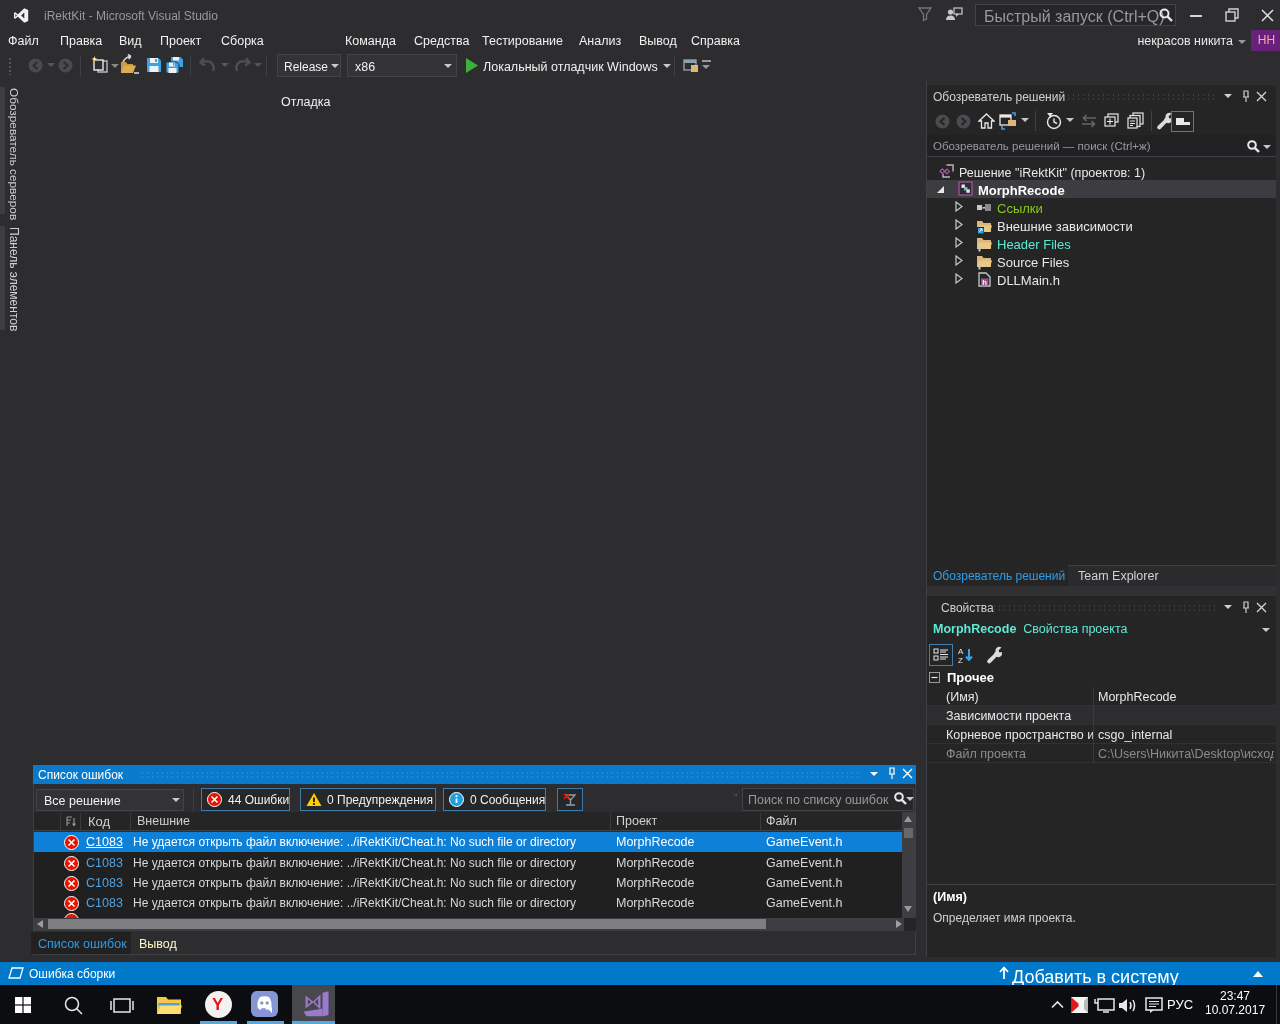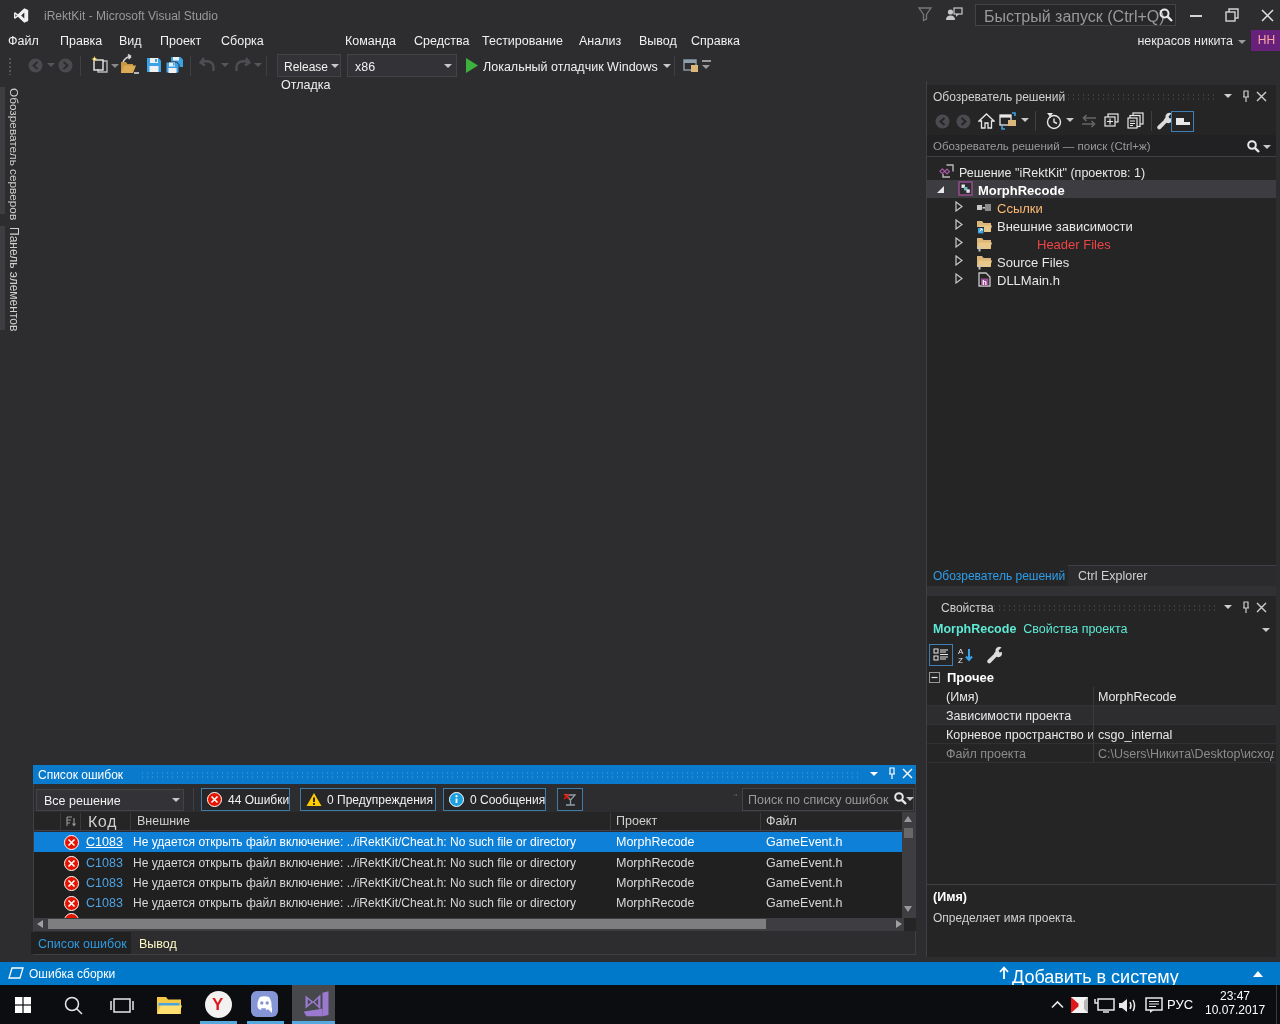--- a/index.html
+++ b/index.html
@@ -48,21 +48,21 @@
 </svg>
 <svg class="abs" style="left:1261px;top:9px;" width="13" height="13" viewBox="0 0 13 13">
   <path d="M1 1 L12 12 M12 1 L1 12" stroke="#e0e0e0" stroke-width="1.5"></path>
 </svg>
 
 <div class="abs m" style="left:8px;top:34px;">Файл</div>
 <div class="abs m" style="left:60px;top:34px;">Правка</div>
 <div class="abs m" style="left:119px;top:34px;">Вид</div>
 <div class="abs m" style="left:160px;top:34px;">Проект</div>
 <div class="abs m" style="left:221px;top:34px;">Сборка</div>
-<div class="abs m" style="left:281px;top:34px;margin-top:44px;">Отладка</div>
+<div class="abs m" style="left:281px;top:51px;margin-top:44px;">Отладка</div>
 <div class="abs m" style="left:345px;top:34px;">Команда</div>
 <div class="abs m" style="left:414px;top:34px;">Средства</div>
 <div class="abs m" style="left:482px;top:34px;">Тестирование</div>
 <div class="abs m" style="left:579px;top:34px;">Анализ</div>
 <div class="abs m" style="left:639px;top:34px;">Вывод</div>
 <div class="abs m" style="left:691px;top:34px;">Справка</div>
 <div class="abs" style="left:1043px;top:34px;width:190px;text-align:right;color:#e8e8e8;font-size:12.5px;">некрасов никита</div>
 <div class="abs caretg" style="left:1238px;top:40px;"></div>
 <div class="abs" style="left:1251px;top:30px;width:31px;height:21px;background:#68217a;color:#fca5a5;font-size:12px;text-align:center;line-height:21px;">НН</div>
 
@@ -237,21 +237,21 @@
 <div class="abs t13" style="left:978px;top:183px;color:#ffffff;font-weight:bold;">MorphRecode</div>
 
 <svg class="abs" style="left:955px;top:201px;" width="8" height="11" viewBox="0 0 8 11">
     <path d="M1 1 L7 5.5 1 10 Z" fill="none" stroke="#c8c8c8" stroke-width="1.2"></path>
   </svg>
 <svg class="abs" style="left:977px;top:204px;" width="14" height="8" viewBox="0 0 14 8">
   <rect x="0" y="1" width="5" height="5" fill="#c8c8c8"></rect>
     <rect x="8" y="0" width="6" height="7" fill="#8a8a8e"></rect>
     <rect x="5.5" y="3" width="2.5" height="1.6" fill="#c8c8c8"></rect>
 </svg>
-<div class="abs t13" style="left:997px;top:201px;color:#fdba74;">Ссылки</div>
+<div class="abs t13" style="left:997px;top:201px;color:#84cc16;">Ссылки</div>
 
 <svg class="abs" style="left:955px;top:219px;" width="8" height="11" viewBox="0 0 8 11">
     <path d="M1 1 L7 5.5 1 10 Z" fill="none" stroke="#c8c8c8" stroke-width="1.2"></path>
   </svg>
 <svg class="abs" style="left:976px;top:219px;" width="16" height="15" viewBox="0 0 16 15">
   <path d="M1 13 L1 2 6 2 7.5 4 15 4 15 13 Z" fill="#dcb67a"></path>
   <path d="M1 13 L3 6.5 16 6.5 14 13 Z" fill="#e8c989"></path>
   <rect x="1" y="8" width="7" height="7" fill="#252526"></rect>
   <rect x="2" y="9" width="5.4" height="5.4" fill="#3aa3e8"></rect>
   <path d="M3.5 12.5 L6 10 M6 12 L6 10 4 10" stroke="#fff" stroke-width="1"></path>
@@ -259,21 +259,21 @@
 <div class="abs t13" style="left:997px;top:219px;color:#e8e8e8;">Внешние зависимости</div>
 
 <svg class="abs" style="left:955px;top:237px;" width="8" height="11" viewBox="0 0 8 11">
     <path d="M1 1 L7 5.5 1 10 Z" fill="none" stroke="#c8c8c8" stroke-width="1.2"></path>
   </svg>
 <svg class="abs" style="left:976px;top:237px;" width="16" height="15" viewBox="0 0 16 15">
   <path d="M1 12 L1 1 6 1 7.5 3 15 3 15 12 Z" fill="#dcb67a"></path>
   <path d="M1 12 L3 5.5 16 5.5 14 12 Z" fill="#e8c989"></path>
   <path d="M1 10 L6 10 4.5 12 4.5 14.5 2.5 14.5 2.5 12 Z" fill="#c8c8c8"></path>
 </svg>
-<div class="abs t13" style="left:997px;top:237px;color:#ef4444;margin-left:40px;">Header Files</div>
+<div class="abs t13" style="left:997px;top:237px;color:#5eead4;">Header Files</div>
 
 <svg class="abs" style="left:955px;top:255px;" width="8" height="11" viewBox="0 0 8 11">
     <path d="M1 1 L7 5.5 1 10 Z" fill="none" stroke="#c8c8c8" stroke-width="1.2"></path>
   </svg>
 <svg class="abs" style="left:976px;top:255px;" width="16" height="15" viewBox="0 0 16 15">
   <path d="M1 12 L1 1 6 1 7.5 3 15 3 15 12 Z" fill="#dcb67a"></path>
   <path d="M1 12 L3 5.5 16 5.5 14 12 Z" fill="#e8c989"></path>
   <path d="M1 10 L6 10 4.5 12 4.5 14.5 2.5 14.5 2.5 12 Z" fill="#c8c8c8"></path>
 </svg>
 <div class="abs t13" style="left:997px;top:255px;color:#e8e8e8;">Source Files</div>
@@ -285,21 +285,21 @@
   <path d="M1 1 L8 1 12 5 12 14 1 14 Z" fill="none" stroke="#c8c8c8" stroke-width="1.3"></path>
   <rect x="3" y="6.5" width="7.4" height="7" fill="#9b4f96"></rect>
   <text x="4.2" y="12.6" font-size="7.5" font-weight="bold" fill="#fff" font-family="Liberation Sans">h</text>
 </svg>
 <div class="abs t13" style="left:997px;top:273px;color:#e8e8e8;">DLLMain.h</div>
 
 <div class="abs" style="left:927px;top:565px;width:349px;height:21px;background:#2b2b2e;border-top:1px solid #3f3f46;"></div>
 <div class="abs" style="left:927px;top:586px;width:349px;height:10px;background:#313134;"></div>
 <div class="abs" style="left:927px;top:565px;width:141px;height:21px;background:#252526;"></div>
 <div class="abs" style="left:933px;top:569px;color:#2d9dea;font-size:12px;">Обозреватель решений</div>
-<div class="abs" style="left:1078px;top:569px;color:#d0d0d0;font-size:12.5px;">Ctrl Explorer</div>
+<div class="abs" style="left:1078px;top:569px;color:#d0d0d0;font-size:12.5px;">Team Explorer</div>
 
 <div class="abs" style="left:927px;top:596px;width:349px;height:361px;background:#252526;"></div>
 <div class="abs" style="left:941px;top:601px;color:#d0d0d0;font-size:12px;">Свойства</div>
 <div class="abs dots" style="left:992px;top:604px;width:224px;height:7px;"></div>
 <div class="abs caretg" style="left:1224px;top:605px;border-top-color:#d0d0d0;"></div>
 <svg class="abs" style="left:1240px;top:601px;" width="12" height="13" viewBox="0 0 12 13">
     <path d="M4 1 L8 1 8 7 4 7 Z M3 7 L9 7 M6 7 L6 12" stroke="#d0d0d0" stroke-width="1.2" fill="none"></path>
   </svg>
 <svg class="abs" style="left:1256px;top:602px;" width="11" height="11" viewBox="0 0 11 11">
     <path d="M1 1 L10 10 M10 1 L1 10" stroke="#d0d0d0" stroke-width="1.4"></path>
@@ -401,21 +401,21 @@
   <circle cx="6" cy="6" r="3.8" fill="none" stroke="#e8e8e8" stroke-width="2"></circle>
   <line x1="8.8" y1="8.8" x2="13" y2="13" stroke="#e8e8e8" stroke-width="2.4"></line>
 </svg>
 <div class="abs caretg" style="left:906px;top:797px;border-top-color:#c8c8c8;"></div>
 
 <div class="abs" style="left:34px;top:812px;width:868px;height:19px;background:#252526;border-bottom:1px solid #3f3f46;"></div>
 <svg class="abs" style="left:66px;top:816px;" width="11" height="11" viewBox="0 0 11 11">
     <path d="M1 1 L1 10 M1 1 L6 1 M1 4 L5 4 M1 7 L4 7" stroke="#999" stroke-width="1.1" fill="none"></path>
     <path d="M8 2 L8 9 M6.5 7.5 L8 9.5 9.5 7.5" stroke="#999" stroke-width="1.1" fill="none"></path>
   </svg>
-<div class="abs" style="left:88px;top:814px;color:#d0d0d0;font-size:16px;font-family:Liberation Mono, monospace;">Код</div>
+<div class="abs" style="left:88px;top:814px;color:#d0d0d0;font-size:13px;">Код</div>
 <div class="abs" style="left:137px;top:814px;color:#d0d0d0;font-size:12.5px;">Внешние</div>
 <div class="abs" style="left:616px;top:814px;color:#d0d0d0;font-size:12.5px;">Проект</div>
 <div class="abs" style="left:766px;top:814px;color:#d0d0d0;font-size:12.5px;">Файл</div>
 <div class="abs" style="left:60px;top:813px;width:1px;height:17px;background:#3a3a3e;"></div>
 <div class="abs" style="left:80px;top:813px;width:1px;height:17px;background:#3a3a3e;"></div>
 <div class="abs" style="left:130px;top:813px;width:1px;height:17px;background:#3a3a3e;"></div>
 <div class="abs" style="left:610px;top:813px;width:1px;height:17px;background:#3a3a3e;"></div>
 <div class="abs" style="left:760px;top:813px;width:1px;height:17px;background:#3a3a3e;"></div>
 
 <div class="abs" style="left:34px;top:832px;width:868px;height:86px;background:#202021;"></div>

